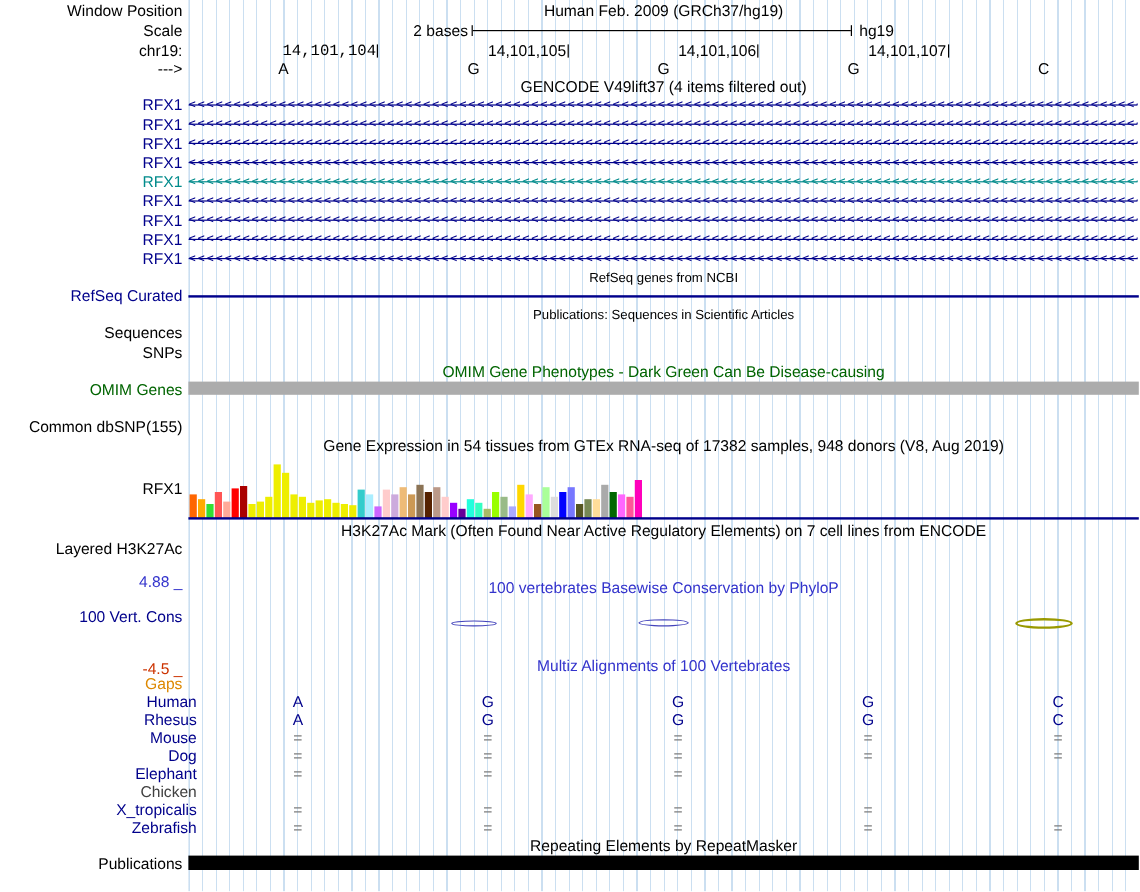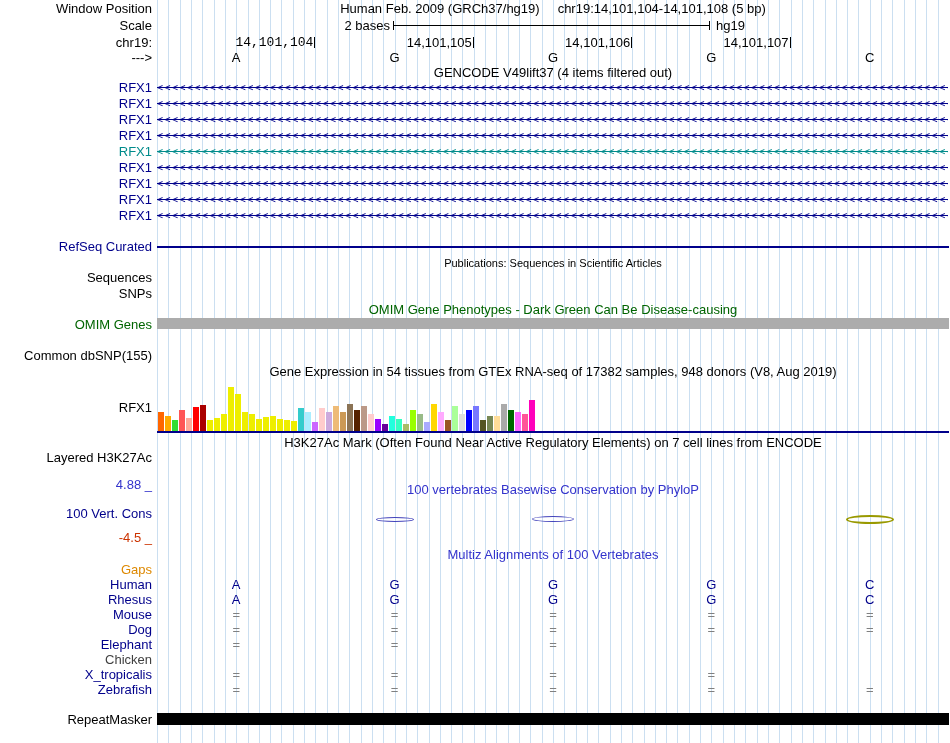--- a/index.html
+++ b/index.html
@@ -43,34 +43,33 @@
                line-height:10px; letter-spacing:1.5px; }
   .gene-line::before { content:""; position:absolute; left:0; right:0; top:4px;
                        border-top:1px solid currentColor; }
   .track-line { position:absolute; left:157px; width:792px; height:2px; background:#00008B; }
   .omim-bar { position:absolute; left:157px; top:318px; width:792px; height:11px; background:#ACACAC; }
   #gtex-bars { position:absolute; left:158px; top:385px; height:47px;
                display:flex; align-items:flex-end; gap:1px; }
   .gtex-bar { width:6px; flex:0 0 auto; }
   .gtex-baseline { position:absolute; left:157px; top:431px; width:792px; height:2px; background:#00008B; }
   .phylop-mark { position:absolute; border:1px solid; border-radius:50%; background:transparent; }
-  .sp-row { position:absolute; left:0; width:920px; height:15px; }
+  .sp-row { position:absolute; left:12px; width:920px; height:15px; }
   .al-cell { position:absolute; top:0; text-align:center; font-size:13px; line-height:15px; }
   .rmsk-bar { position:absolute; left:157px; top:713px; width:792px; height:12px; background:#000; }
 </style>
 </head>
 <body>
 
 <div id="screen">
   <div id="grid"></div>
 
   <span class="lbl" style="top:1px">Window Position</span>
   <div class="hdr-center">
     <span>Human Feb. 2009 (GRCh37/hg19)</span>
-    <span>chr19:14,101,104-14,101,108 (5 bp)</span>
   </div>
 
   <span class="lbl" style="top:18px">Scale</span>
   <span class="scale-value">2 bases</span>
   <div class="scale-bar"></div>
   <span class="hg19">hg19</span>
 
   <span class="lbl" style="top:35px">chr19:</span>
   <div id="ruler-row">
       <span class="pos-num" style="left: 223.4px; font-family: Liberation Mono, monospace;">14,101,104</span>
@@ -125,20 +124,21 @@
       <div class="gene-row" style="top: 192px; color: rgb(0, 0, 139);">
         <span class="lbl" style="color: rgb(0, 0, 139);">RFX1</span>
         <span class="gene-line">&lt;&lt;&lt;&lt;&lt;&lt;&lt;&lt;&lt;&lt;&lt;&lt;&lt;&lt;&lt;&lt;&lt;&lt;&lt;&lt;&lt;&lt;&lt;&lt;&lt;&lt;&lt;&lt;&lt;&lt;&lt;&lt;&lt;&lt;&lt;&lt;&lt;&lt;&lt;&lt;&lt;&lt;&lt;&lt;&lt;&lt;&lt;&lt;&lt;&lt;&lt;&lt;&lt;&lt;&lt;&lt;&lt;&lt;&lt;&lt;&lt;&lt;&lt;&lt;&lt;&lt;&lt;&lt;&lt;&lt;&lt;&lt;&lt;&lt;&lt;&lt;&lt;&lt;&lt;&lt;&lt;&lt;&lt;&lt;&lt;&lt;&lt;&lt;&lt;&lt;&lt;&lt;&lt;&lt;&lt;&lt;&lt;&lt;&lt;&lt;&lt;&lt;&lt;&lt;&lt;&lt;&lt;&lt;&lt;&lt;&lt;&lt;&lt;&lt;&lt;&lt;&lt;&lt;&lt;&lt;&lt;&lt;&lt;&lt;&lt;&lt;&lt;&lt;&lt;&lt;&lt;&lt;&lt;&lt;&lt;&lt;&lt;&lt;&lt;&lt;</span>
       </div>
       <div class="gene-row" style="top: 208px; color: rgb(0, 0, 139);">
         <span class="lbl" style="color: rgb(0, 0, 139);">RFX1</span>
         <span class="gene-line">&lt;&lt;&lt;&lt;&lt;&lt;&lt;&lt;&lt;&lt;&lt;&lt;&lt;&lt;&lt;&lt;&lt;&lt;&lt;&lt;&lt;&lt;&lt;&lt;&lt;&lt;&lt;&lt;&lt;&lt;&lt;&lt;&lt;&lt;&lt;&lt;&lt;&lt;&lt;&lt;&lt;&lt;&lt;&lt;&lt;&lt;&lt;&lt;&lt;&lt;&lt;&lt;&lt;&lt;&lt;&lt;&lt;&lt;&lt;&lt;&lt;&lt;&lt;&lt;&lt;&lt;&lt;&lt;&lt;&lt;&lt;&lt;&lt;&lt;&lt;&lt;&lt;&lt;&lt;&lt;&lt;&lt;&lt;&lt;&lt;&lt;&lt;&lt;&lt;&lt;&lt;&lt;&lt;&lt;&lt;&lt;&lt;&lt;&lt;&lt;&lt;&lt;&lt;&lt;&lt;&lt;&lt;&lt;&lt;&lt;&lt;&lt;&lt;&lt;&lt;&lt;&lt;&lt;&lt;&lt;&lt;&lt;&lt;&lt;&lt;&lt;&lt;&lt;&lt;&lt;&lt;&lt;&lt;&lt;&lt;&lt;&lt;&lt;&lt;&lt;</span>
       </div>
     </div>
 
+  <div class="ctitle small" style="top:226px">RefSeq genes from NCBI</div>
   <span class="lbl navy" style="top:239px">RefSeq Curated</span>
   <div class="track-line" style="top:246px"></div>
 
   <div class="ctitle small" style="top:257px">Publications: Sequences in Scientific Articles</div>
   <span class="lbl" style="top:270px">Sequences</span>
   <span class="lbl" style="top:286px">SNPs</span>
 
   <div class="ctitle green" style="top:303px">OMIM Gene Phenotypes - Dark Green Can Be Disease-causing</div>
   <span class="lbl green" style="top:317px">OMIM Genes</span>
   <div class="omim-bar"></div>
@@ -209,21 +209,21 @@
   <span class="lbl" style="top:450px">Layered H3K27Ac</span>
 
   <span class="lbl blue" style="top:477px">4.88 _</span>
   <div class="ctitle blue" style="top:483px">100 vertebrates Basewise Conservation by PhyloP</div>
   <span class="lbl navy" style="top:506px">100 Vert. Cons</span>
   <div id="phylop-marks">
       <div class="phylop-mark" style="left: 375.6px; top: 516.5px; width: 38px; height: 5px; border-color: rgb(68, 68, 187); border-width: 1px;"></div>
       <div class="phylop-mark" style="left: 532px; top: 516px; width: 42px; height: 6px; border-color: rgb(68, 68, 187); border-width: 1px;"></div>
       <div class="phylop-mark" style="left: 845.8px; top: 514.5px; width: 48px; height: 9px; border-color: rgb(153, 153, 0); border-width: 2px;"></div>
     </div>
-  <span class="lbl red" style="top:530px">-4.5 _</span>
+  <span class="lbl red" style="top:550px">-4.5 _</span>
 
   <div class="ctitle blue" style="top:548px">Multiz Alignments of 100 Vertebrates</div>
   <span class="lbl orange" style="top:562px">Gaps</span>
   <div id="species-rows">
       <div class="sp-row" style="top: 577px;">
         <span class="lbl" style="color: rgb(0, 0, 139);">Human</span>
         <span class="al-cell" style="left: 157px; width: 158.4px; color: rgb(0, 0, 139);">A</span>
         <span class="al-cell" style="left: 315.4px; width: 158.4px; color: rgb(0, 0, 139);">G</span>
         <span class="al-cell" style="left: 473.8px; width: 158.4px; color: rgb(0, 0, 139);">G</span>
         <span class="al-cell" style="left: 632.2px; width: 158.4px; color: rgb(0, 0, 139);">G</span>
@@ -272,15 +272,16 @@
       <div class="sp-row" style="top: 682px;">
         <span class="lbl" style="color: rgb(0, 0, 139);">Zebrafish</span>
         <span class="al-cell" style="left: 157px; width: 158.4px; color: rgb(128, 128, 128);">=</span>
         <span class="al-cell" style="left: 315.4px; width: 158.4px; color: rgb(128, 128, 128);">=</span>
         <span class="al-cell" style="left: 473.8px; width: 158.4px; color: rgb(128, 128, 128);">=</span>
         <span class="al-cell" style="left: 632.2px; width: 158.4px; color: rgb(128, 128, 128);">=</span>
         <span class="al-cell" style="left: 790.6px; width: 158.4px; color: rgb(128, 128, 128);">=</span>
       </div>
     </div>
 
-  <span class="lbl" style="top:712px">RepeatMasker</span>
+  <div class="ctitle" style="top:698px">Repeating Elements by RepeatMasker</div>
+  <span class="lbl" style="top:712px">Publications</span>
   <div class="rmsk-bar"></div>
 </div>
 
 </body></html>

